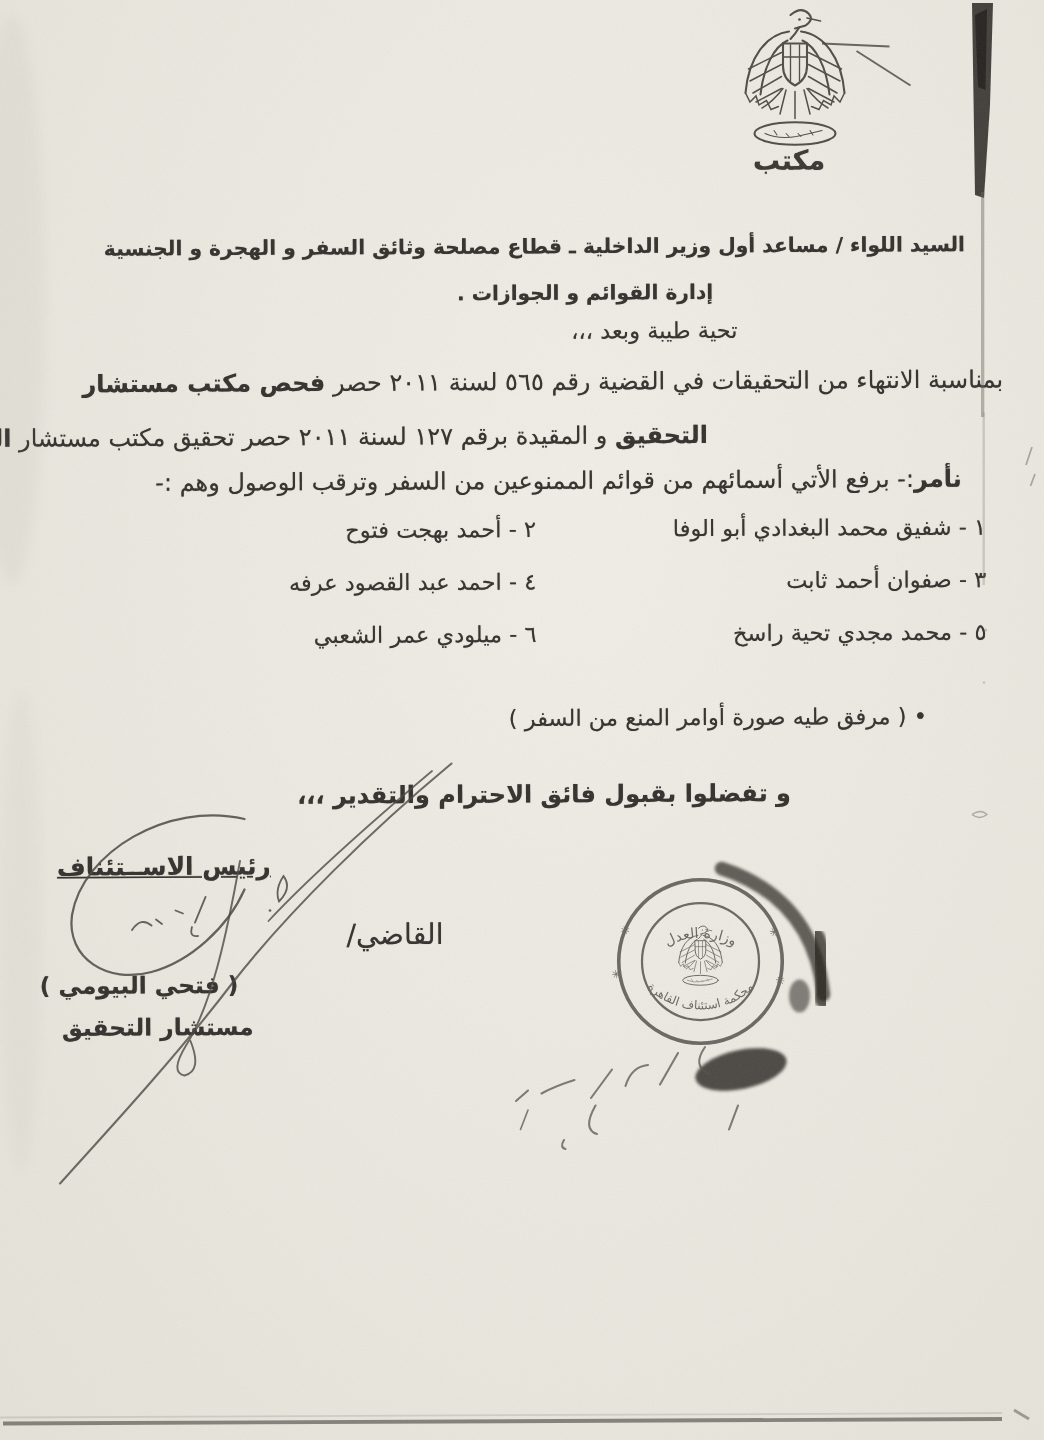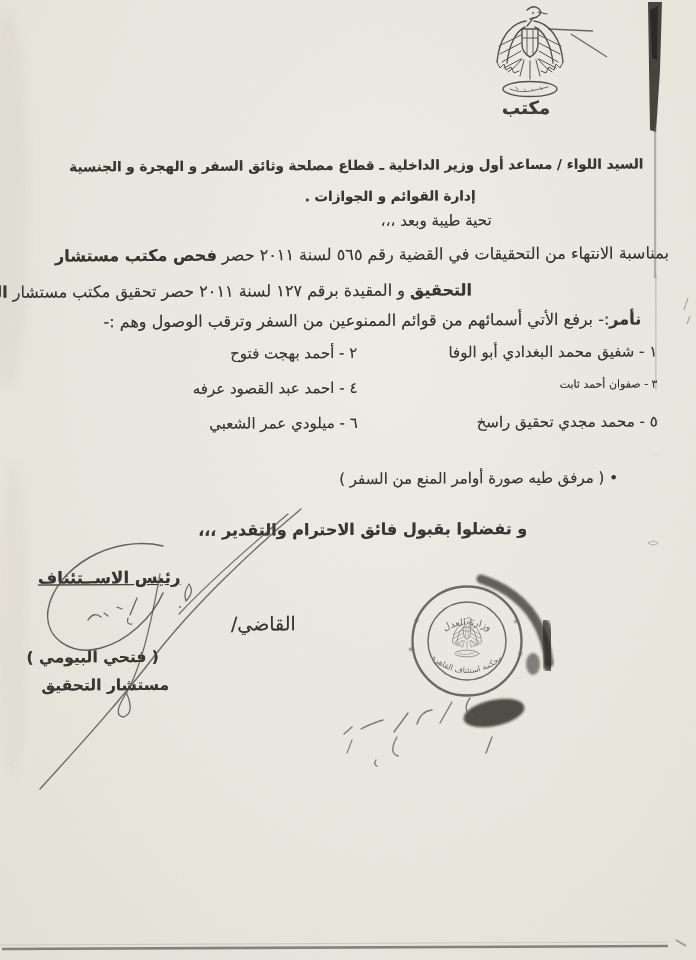--- a/index.html
+++ b/index.html
@@ -57,28 +57,28 @@
     <div class="txt" style="right:54px;top:311px;font-size:16px;">
       <span class="b">نأمر</span><span>:- برفع الأتي أسمائهم من قوائم الممنوعين من السفر وترقب الوصول وهم :-</span>
     </div>
 
     <div class="txt" style="right:38px;top:344px;font-size:15px;">
       <span>١</span><span> - </span><span>شفيق محمد البغدادي أبو الوفا</span>
     </div>
     <div class="txt" style="right:338px;top:344px;font-size:15px;">
       <span>٢</span><span> - </span><span>أحمد بهجت فتوح</span>
     </div>
-    <div class="txt" style="right:38px;top:379px;font-size:11px;">
+    <div class="txt" style="right:38px;top:379px;font-size:15px;">
       <span>٣</span><span> - </span><span>صفوان أحمد ثابت</span>
     </div>
     <div class="txt" style="right:338px;top:379px;font-size:15px;">
       <span>٤</span><span> - </span><span>احمد عبد القصود عرفه</span>
     </div>
     <div class="txt" style="right:38px;top:414px;font-size:15px;">
-      <span>٥</span><span> - </span><span>محمد مجدي تحقيق راسخ</span>
+      <span>٥</span><span> - </span><span>محمد مجدي تحية راسخ</span>
     </div>
     <div class="txt" style="right:338px;top:414px;font-size:15px;margin-left:32px;">
       <span>٦</span><span> - </span><span>ميلودي عمر الشعبي</span>
     </div>
 
     <div class="txt" style="right:78px;top:470px;font-size:15px;">
       <span>•</span>
       <span>( مرفق طيه صورة أوامر المنع من السفر )</span>
     </div>
 

